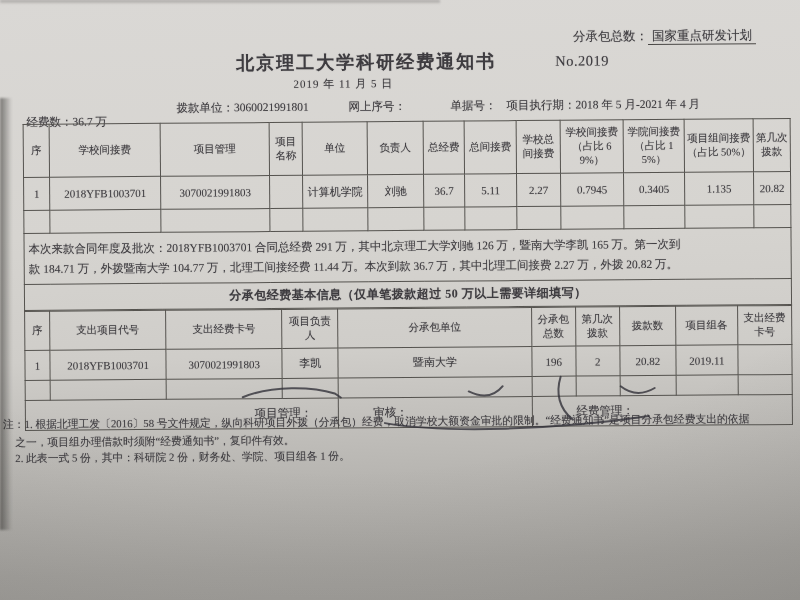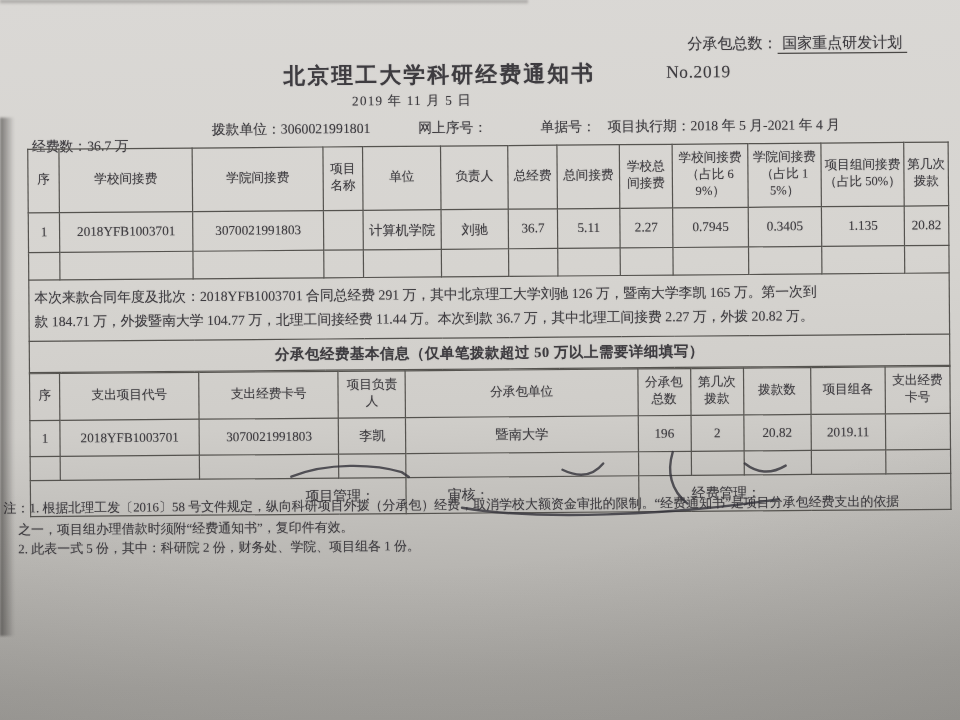--- a/index.html
+++ b/index.html
@@ -94,21 +94,21 @@
           <col style="width:44px">
             <col style="width:63px">
             <col style="width:61px">
             <col style="width:69px">
             <col style="width:37px">
         </colgroup>
         <tbody>
             <tr class="hrow">
           <th>序</th>
           <th>学校间接费</th>
-          <th>学院间接费</th>
+          <th>项目管理</th>
           <th>项目名称</th>
           <th>单位</th>
           <th>负责人</th>
           <th>总经费</th>
           <th>总间接费</th>
           <th>学校总间接费</th>
           <th>学校间接费（占比 69%）</th>
           <th>学院间接费（占比 15%）</th>
           <th>项目组间接费（占比 50%）</th>
           <th>第几次拨款</th>

